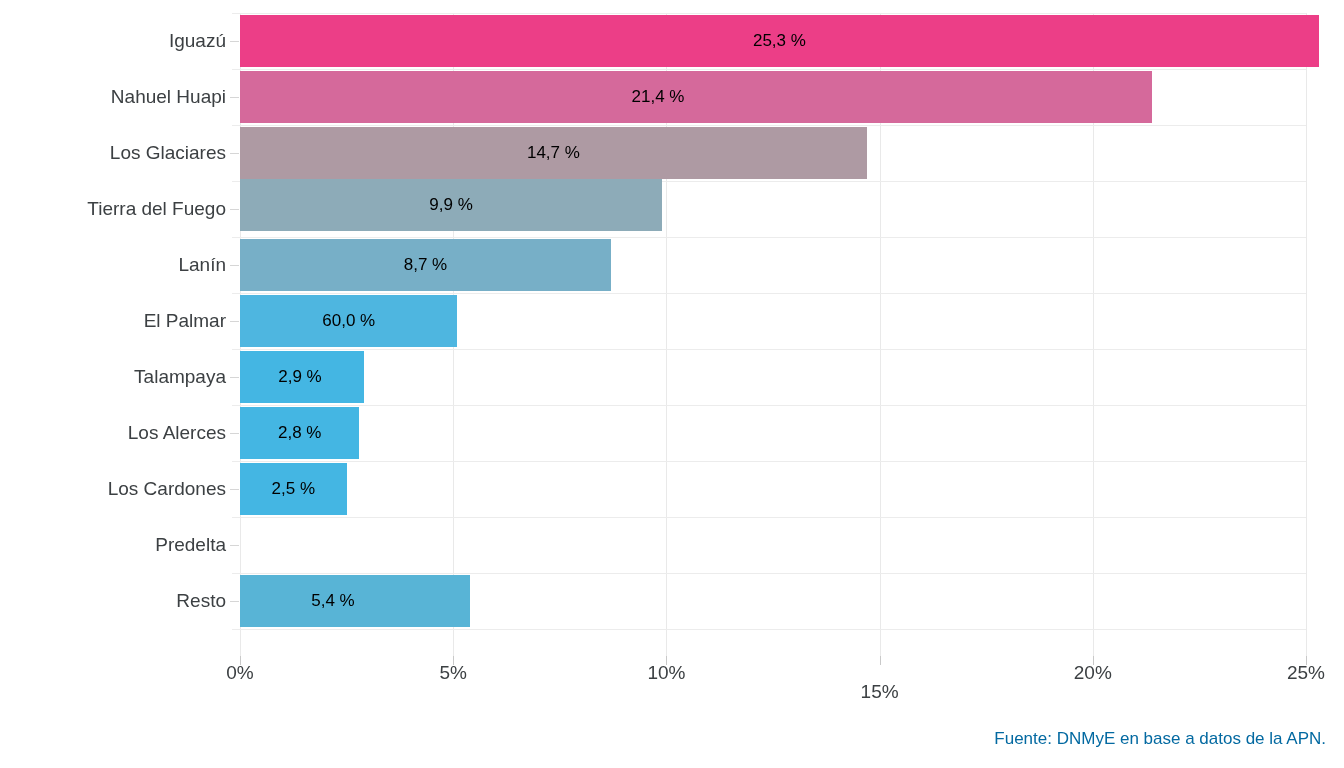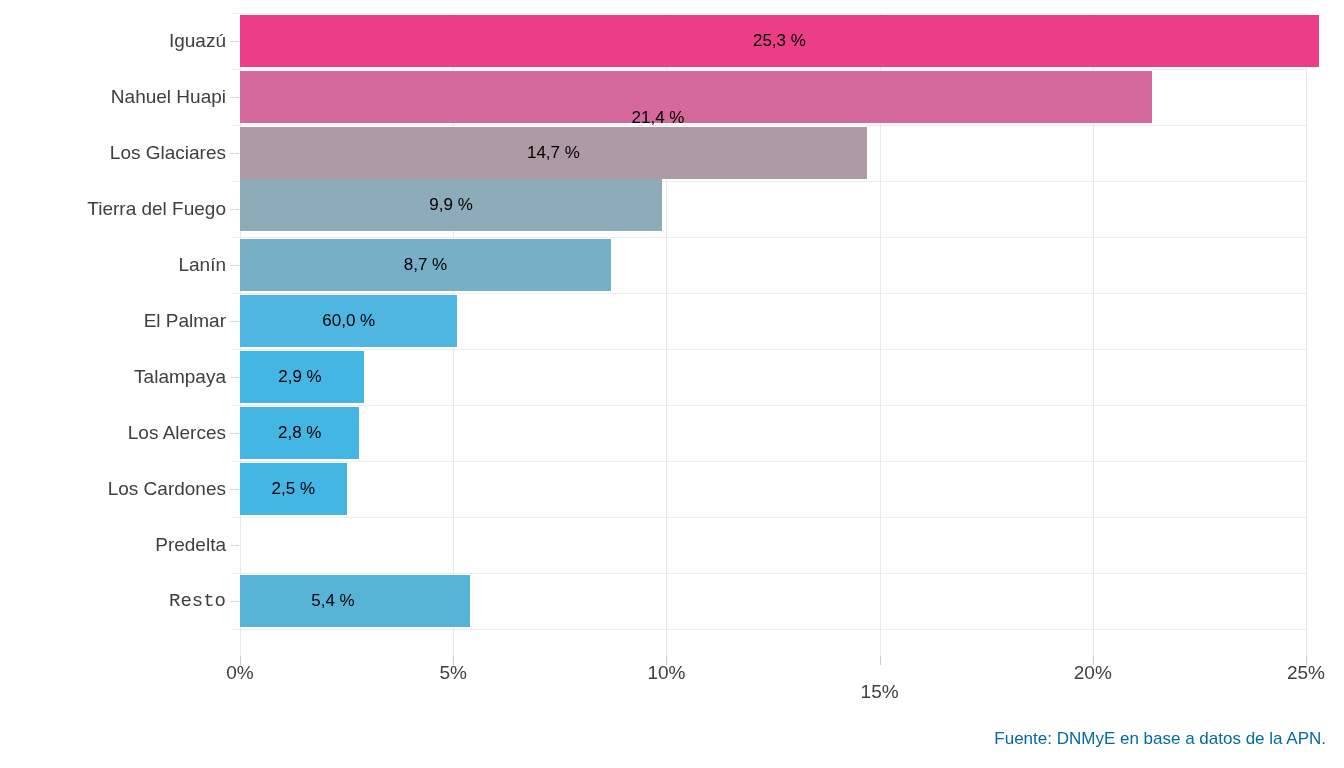--- a/index.html
+++ b/index.html
@@ -140,21 +140,21 @@
       <div class="gridline-h" style="top: 448px;"></div>
       <div class="gridline-h" style="top: 504px;"></div>
       <div class="gridline-h" style="top: 560px;"></div>
       <div class="gridline-h" style="top: 616px;"></div>
       <div class="bar-row" style="top: 0px;">
         <div class="bar" style="width: 1078.79px; background: rgb(236, 62, 135);"></div>
         <div class="bar-value" style="left: 0px; width: 1078.79px;">25,3 %</div>
       </div>
       <div class="bar-row" style="top: 56px;">
         <div class="bar" style="width: 912.496px; background: rgb(213, 105, 155);"></div>
-        <div class="bar-value" style="left: 0px; width: 836px; margin-top: 21px;">21,4 %</div>
+        <div class="bar-value" style="left: 0px; width: 836px;">21,4 %</div>
       </div>
       <div class="bar-row" style="top: 112px;">
         <div class="bar" style="width: 626.808px; background: rgb(174, 154, 163);"></div>
         <div class="bar-value" style="left: 0px; width: 626.808px;">14,7 %</div>
       </div>
       <div class="bar-row" style="top: 164px;">
         <div class="bar" style="width: 422.136px; background: rgb(141, 171, 184);"></div>
         <div class="bar-value" style="left: 0px; width: 422.136px;">9,9 %</div>
       </div>
       <div class="bar-row" style="top: 224px;">
@@ -197,21 +197,21 @@
       <div class="cat-label" style="top: 293px;">El Palmar</div>
       <div class="cat-tick" style="left: 230px; top: 321px;"></div>
       <div class="cat-label" style="top: 349px;">Talampaya</div>
       <div class="cat-tick" style="left: 230px; top: 377px;"></div>
       <div class="cat-label" style="top: 405px;">Los Alerces</div>
       <div class="cat-tick" style="left: 230px; top: 433px;"></div>
       <div class="cat-label" style="top: 461px;">Los Cardones</div>
       <div class="cat-tick" style="left: 230px; top: 489px;"></div>
       <div class="cat-label" style="top: 517px;">Predelta</div>
       <div class="cat-tick" style="left: 230px; top: 545px;"></div>
-      <div class="cat-label" style="top: 573px; font-family: Liberation Mono, monospace;">Resto</div>
+      <div class="cat-label" style="top: 573px;">Resto</div>
       <div class="cat-tick" style="left: 230px; top: 601px;"></div>
     </div>
   <div id="axis-value">
       <div class="xtick-mark" style="left: 240px;"></div>
       <div class="xtick-label" style="left: 180px;">0%</div>
       <div class="xtick-mark" style="left: 453.2px;"></div>
       <div class="xtick-label" style="left: 393.2px;">5%</div>
       <div class="xtick-mark" style="left: 666.4px;"></div>
       <div class="xtick-label" style="left: 606.4px;">10%</div>
       <div class="xtick-mark" style="left: 879.6px;"></div>

